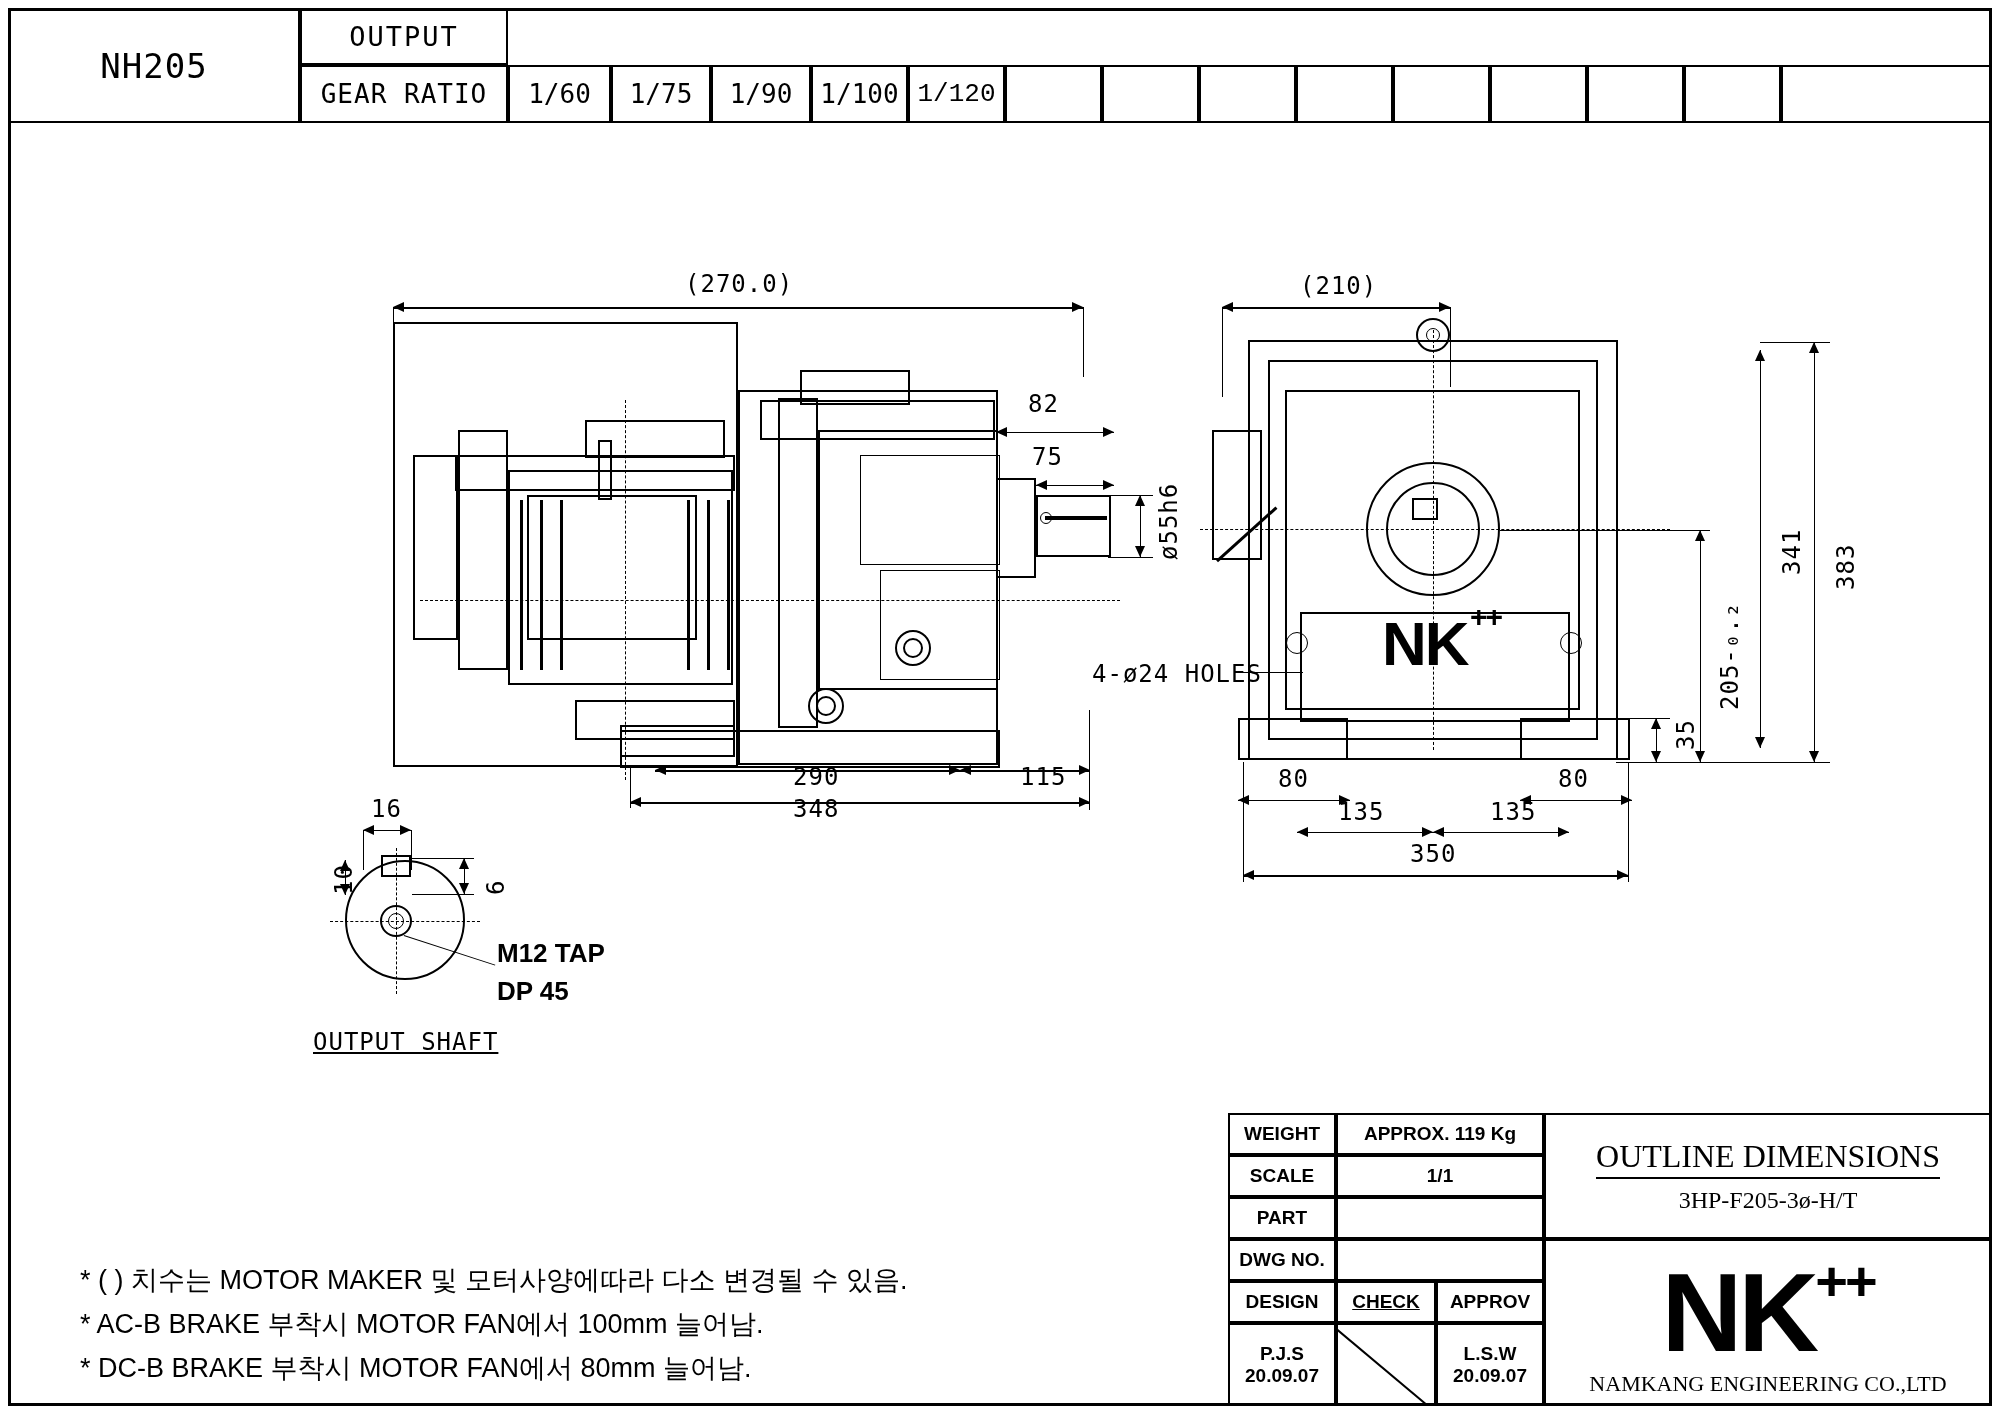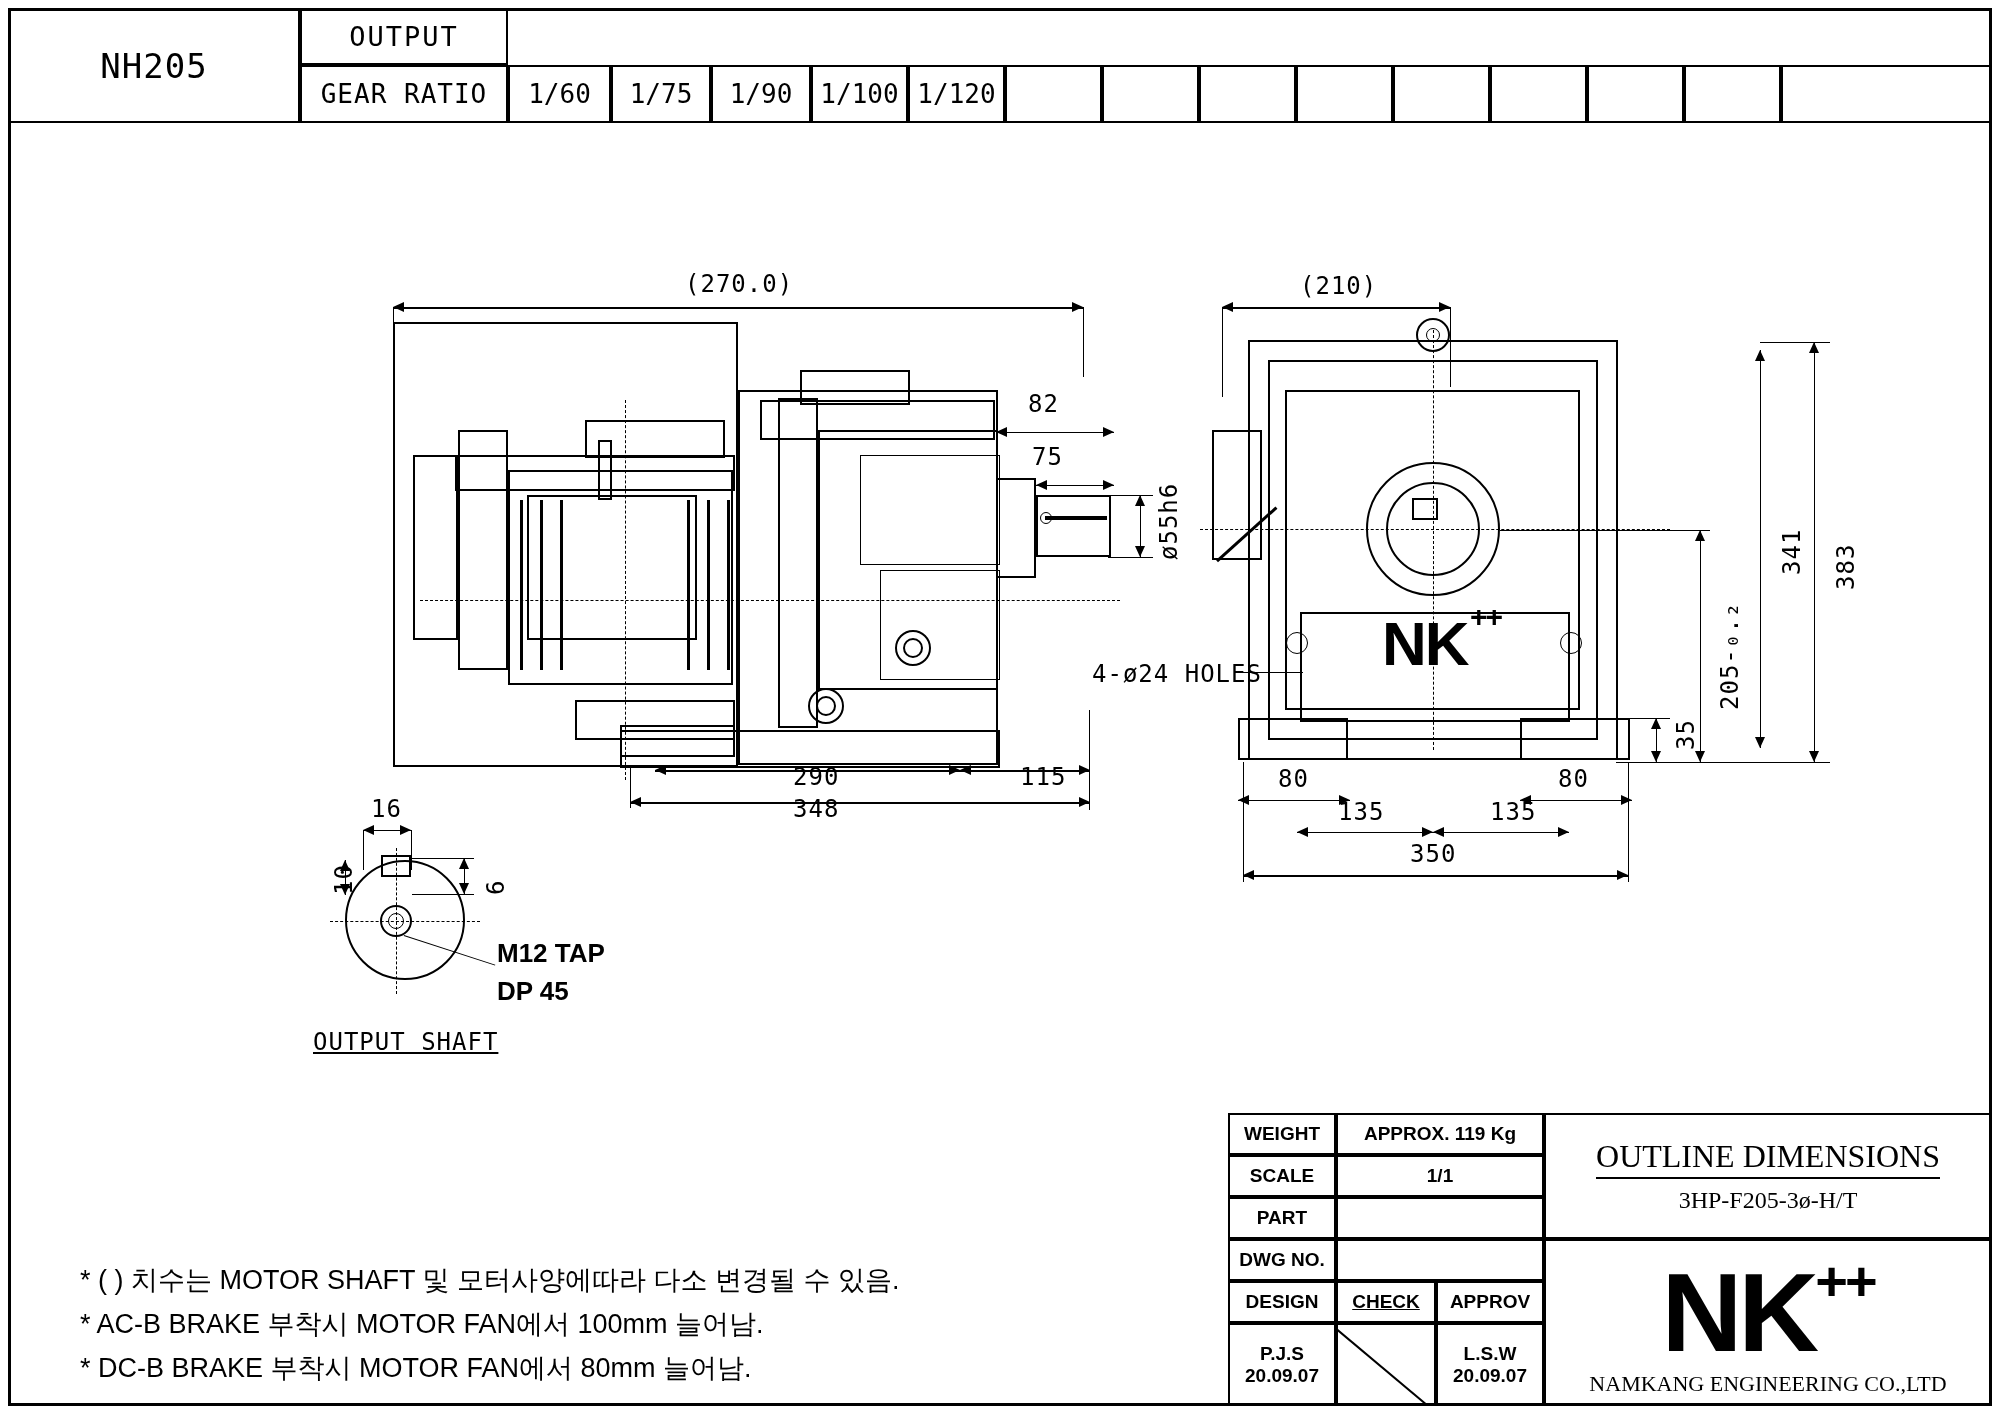--- a/index.html
+++ b/index.html
@@ -63,21 +63,21 @@
 
   <div class="hdr">
     <div class="cell model">NH205</div>
     <div class="cell outlab">OUTPUT</div>
     <div class="cell ratlab">GEAR RATIO</div>
 
     <div class="cell rcell" style="left:500px;width:103px;">1/60</div>
     <div class="cell rcell" style="left:603px;width:100px;">1/75</div>
     <div class="cell rcell" style="left:703px;width:100px;">1/90</div>
     <div class="cell rcell" style="left:803px;width:97px;">1/100</div>
-    <div class="cell rcell" style="left:900px;width:97px;">1/120</div>
+    <div class="cell rcell" style="left:900px;width:97px;font-family:Liberation Mono, monospace;">1/120</div>
     <div class="cell rcell" style="left:997px;width:97px;"></div>
     <div class="cell rcell" style="left:1094px;width:97px;"></div>
     <div class="cell rcell" style="left:1191px;width:97px;"></div>
     <div class="cell rcell" style="left:1288px;width:97px;"></div>
     <div class="cell rcell" style="left:1385px;width:97px;"></div>
     <div class="cell rcell" style="left:1482px;width:97px;"></div>
     <div class="cell rcell" style="left:1579px;width:97px;"></div>
     <div class="cell rcell" style="left:1676px;width:97px;"></div>
     <div class="cell rcell" style="left:1773px;width:211px;"></div>
   </div>
@@ -289,21 +289,21 @@
     <div class="centerv" style="left:396px;top:848px;height:146px;"></div>
 
     <div class="hline thin" style="left:404px;top:935px;width:96px;transform:rotate(18deg);transform-origin:0 0;"></div>
     <div class="t bold" style="left:497px;top:938px;">M12 TAP</div>
     <div class="t bold" style="left:497px;top:976px;">DP 45</div>
 
     <div class="t dim" style="left:313px;top:1028px;text-decoration:underline;">OUTPUT SHAFT</div>
   </div>
 
   <div>
-    <div class="t note" style="left:80px;top:1262px;">* (  ) 치수는 MOTOR SHAFT 및 모터사양에따라 다소 변경될 수 있음.</div>
+    <div class="t note" style="left:80px;top:1262px;">* (  ) 치수는 MOTOR MAKER 및 모터사양에따라 다소 변경될 수 있음.</div>
     <div class="t note" style="left:80px;top:1306px;">* AC-B BRAKE 부착시 MOTOR FAN에서 100mm 늘어남.</div>
     <div class="t note" style="left:80px;top:1350px;">* DC-B BRAKE 부착시 MOTOR FAN에서 80mm 늘어남.</div>
   </div>
 
   <div class="tb">
     <div class="c" style="left:0;top:0;width:108px;height:42px;">WEIGHT</div>
     <div class="c" style="left:108px;top:0;width:208px;height:42px;">APPROX. 119 Kg</div>
 
     <div class="c" style="left:0;top:42px;width:108px;height:42px;">SCALE</div>
     <div class="c" style="left:108px;top:42px;width:208px;height:42px;">1/1</div>

